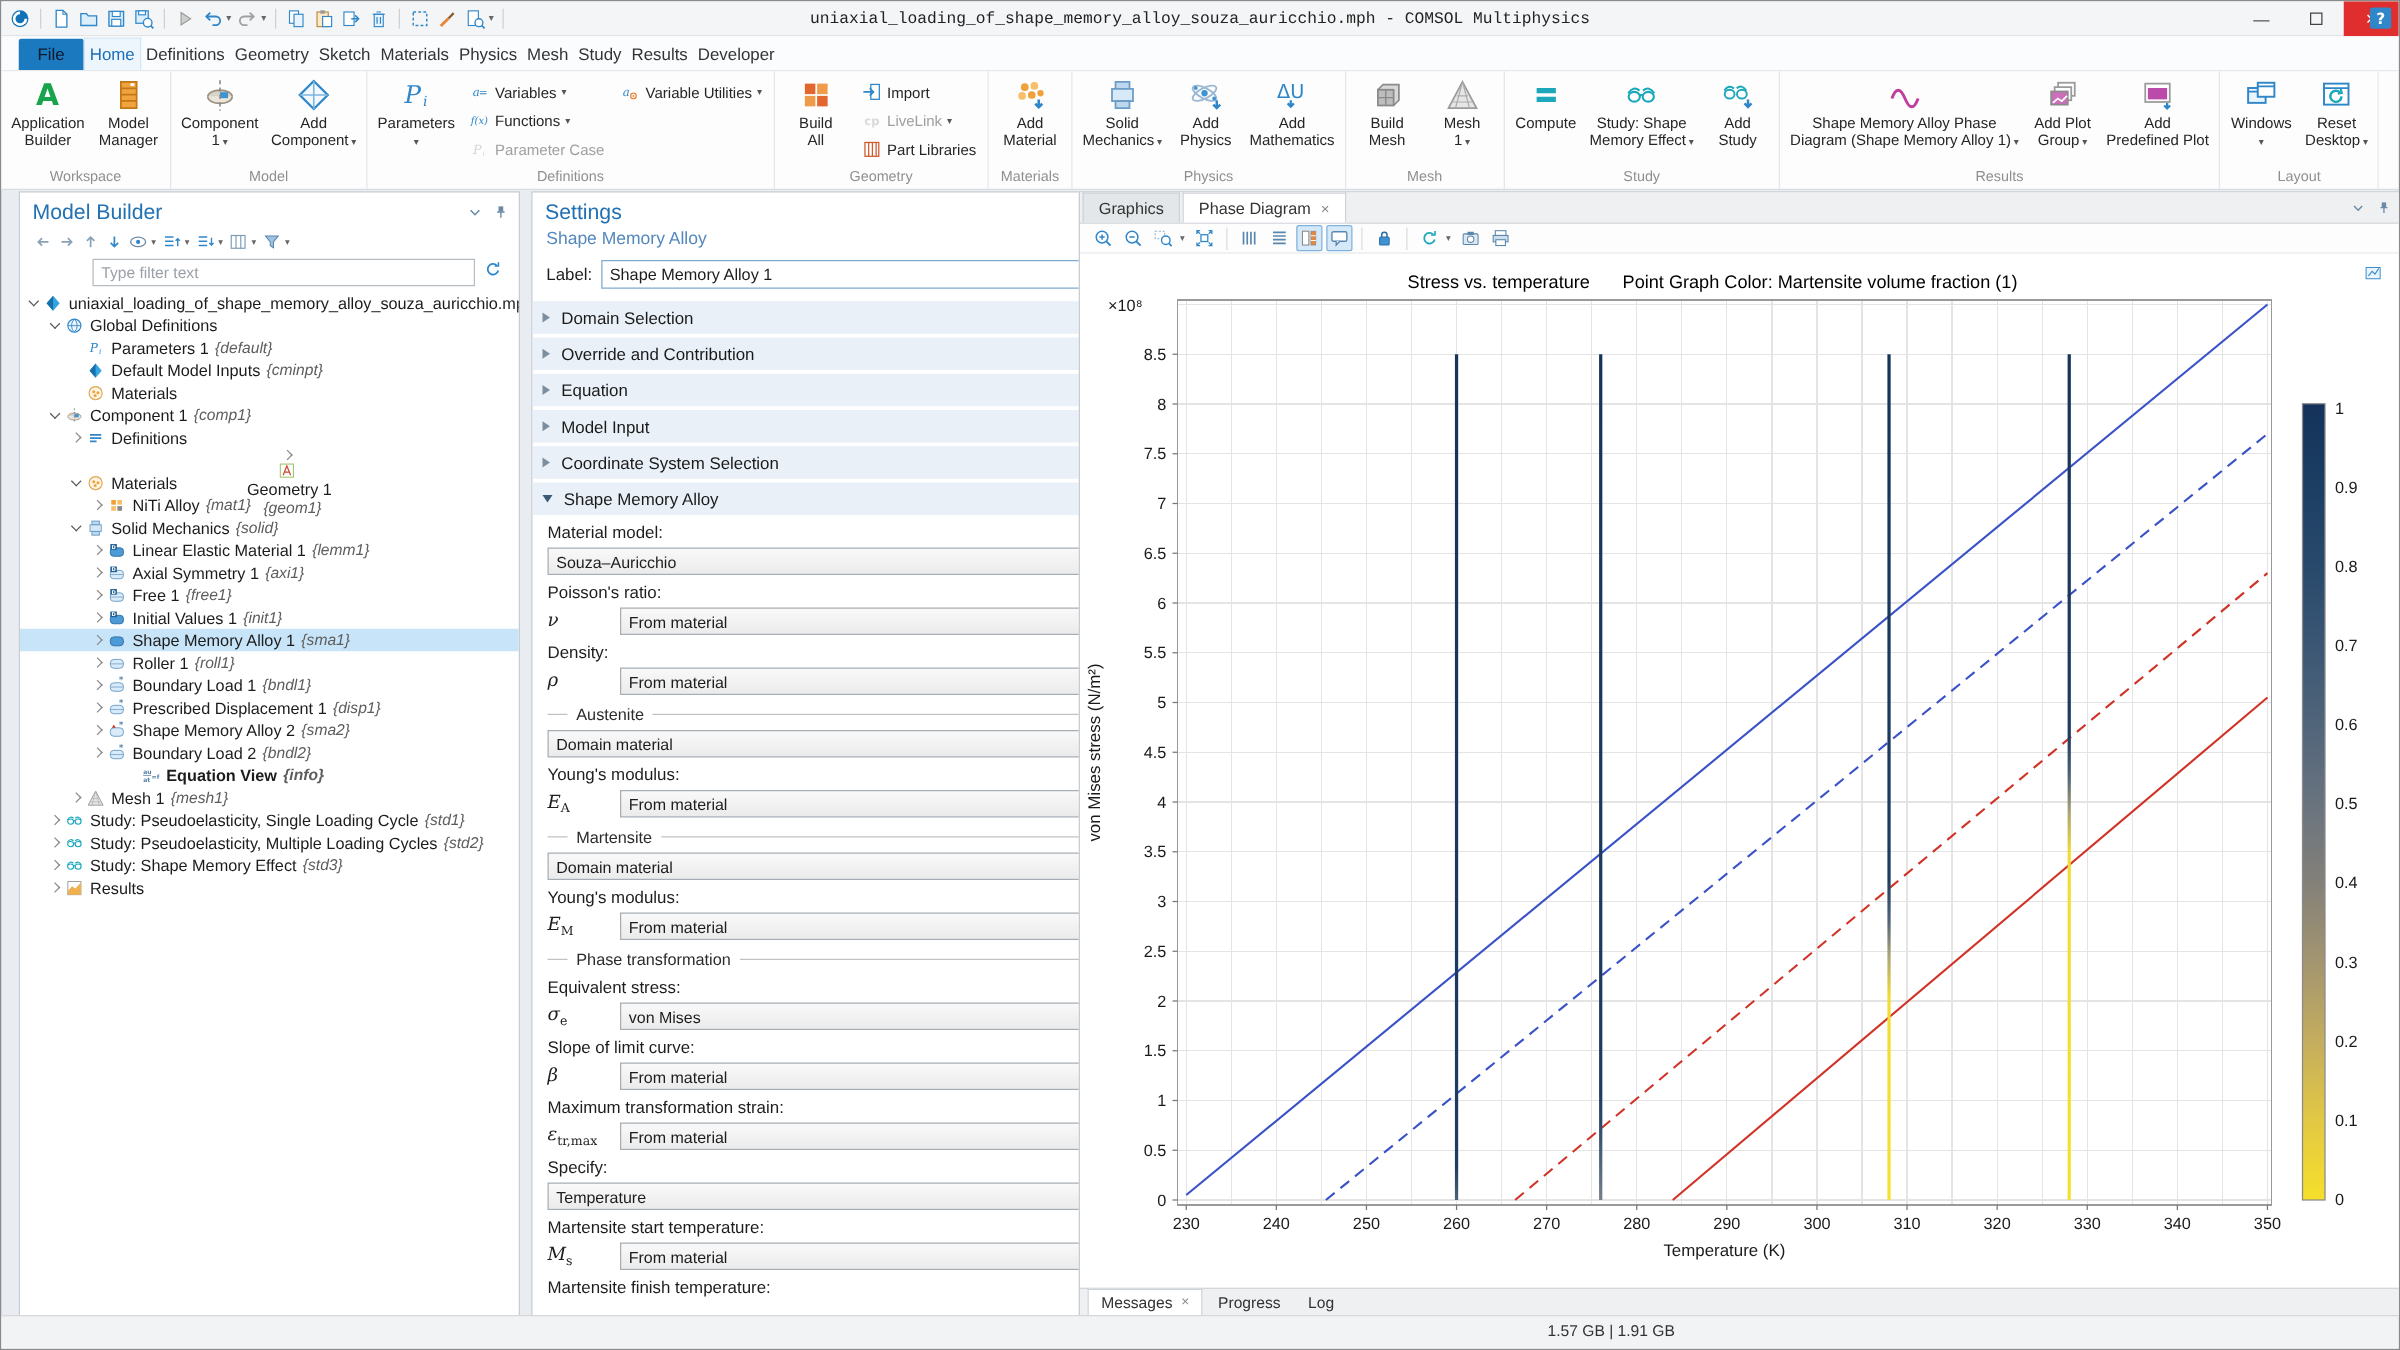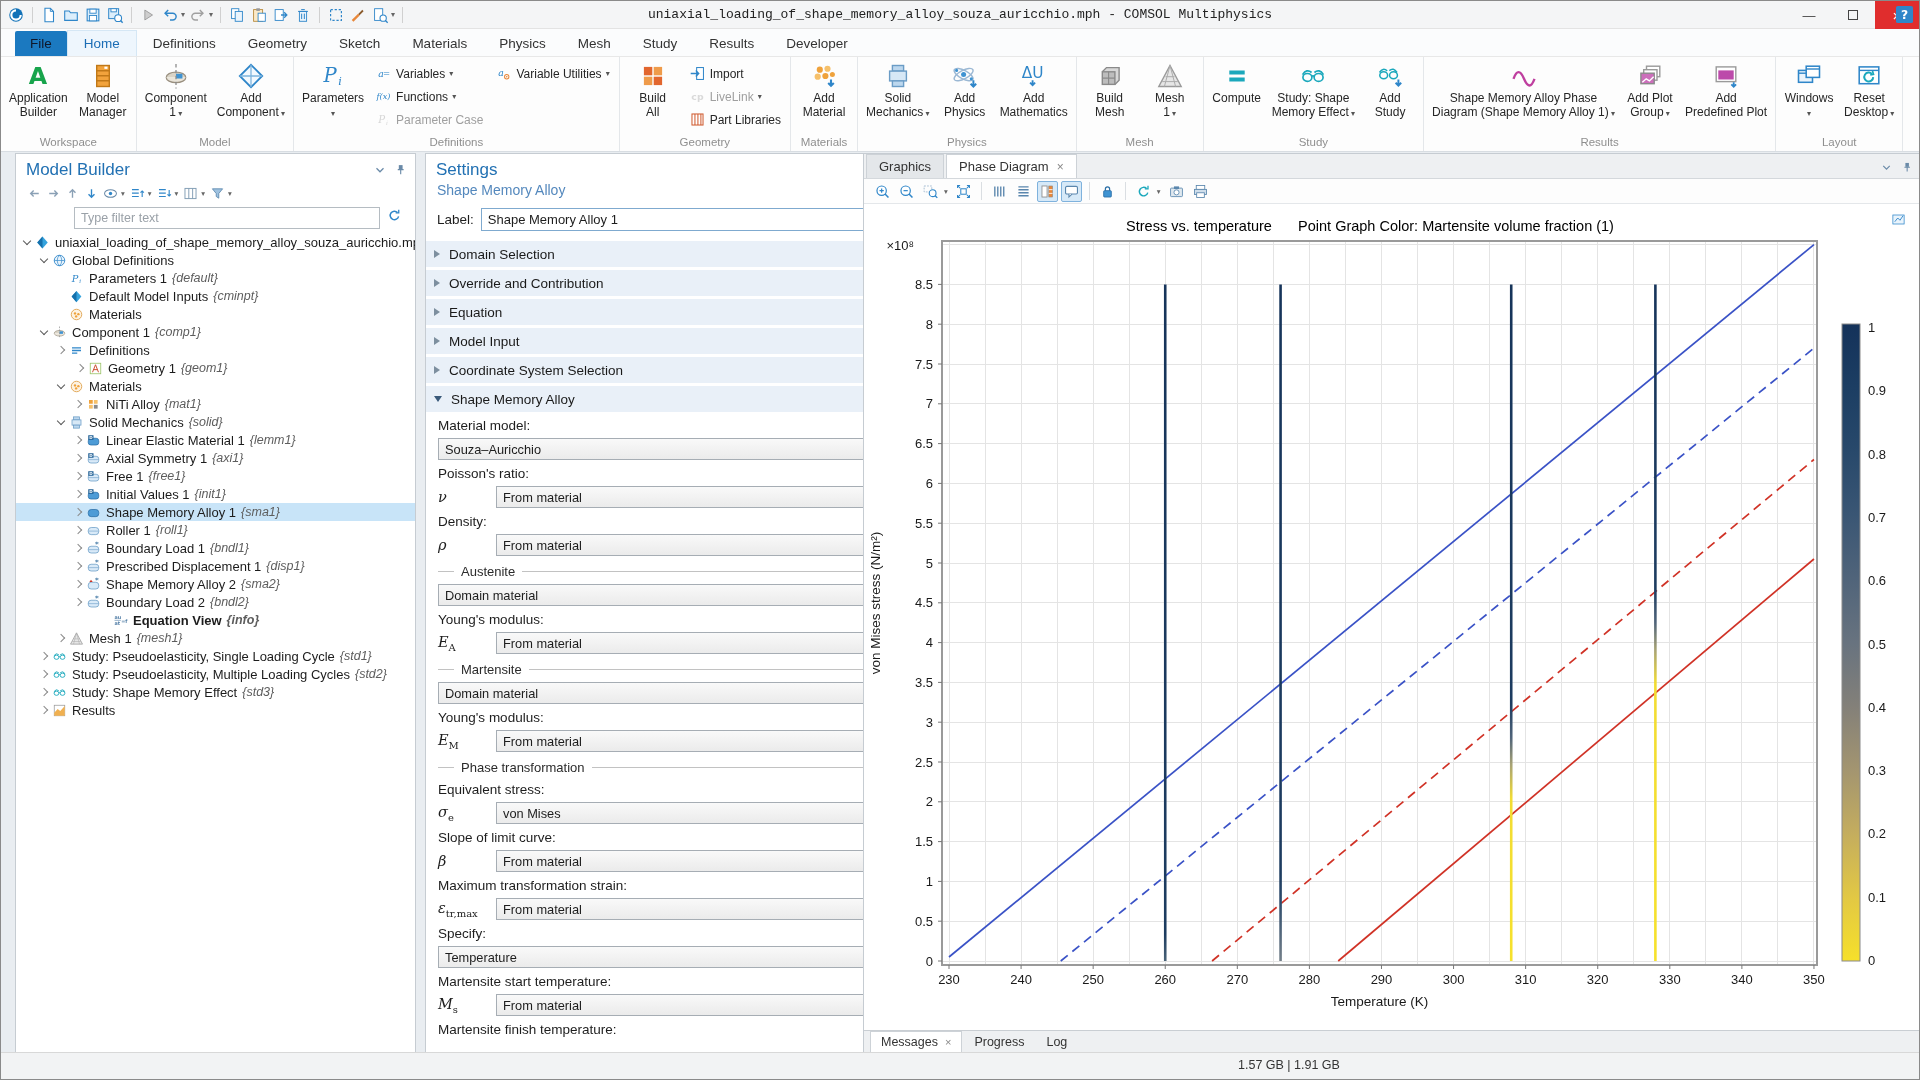--- a/index.html
+++ b/index.html
@@ -19,21 +19,21 @@
     pointer-events:none;font-family:Liberation Mono, monospace; }
   .win-btns { position:absolute; right:0; top:0; height:28px; display:flex; }
   .wbtn { width:44px; height:28px; display:flex; align-items:center; justify-content:center;
     font-size:13px; color:#444; cursor:pointer; }
   .wbtn .maxbox { width:10px; height:10px; border:1px solid #444; display:inline-block; }
   .wbtn.close { background:#e02d2d; color:#fff; font-size:15px; }
 
   
   .menubar { position:absolute; left:0; top:28px; right:0; height:28px; background:#fbfcfd;
     display:flex; align-items:flex-end; padding-left:14px; border-bottom:1px solid #e8e8e8; }
-  .menu-tab { font-size:13.5px; color:#333; padding:5px 16px; cursor:pointer; }
+  .menu-tab { font-size:13.5px; color:#333; padding:5px 4px; cursor:pointer; }
   .menu-tab.file { background:#1b79c0; color:#0f172a; border-radius:2px 2px 0 0; padding:5px 15px; }
   .menu-tab.active { color:#1b6db5; background:#eef6fd; border:1px solid #d5e7f5; border-bottom:none; }
   .help-btn { position:absolute; right:5px; top:4px; width:19px; height:19px; cursor:pointer; }
 
   
   .ribbon { position:absolute; left:0; top:56px; right:0; height:95px; background:#fdfdfd;
     border-bottom:1px solid #d8dde2; display:flex; }
   .rgroup { display:flex; flex-direction:column; border-right:1px solid #e4e7ea; }
   .rbody { height:77px; display:flex; align-items:flex-start; padding:2px 4px 0 4px; gap:2px; }
   .rlabel { height:17px; text-align:center; font-size:11.5px; color:#8f8f8f; line-height:16px; }
@@ -700,21 +700,21 @@
           <span class="tlabel">Component 1</span>
           <span class="ttag">{comp1}</span>
         </div>
         <div class="trow" style="padding-left: 40px;">
           <span class="chev c-r"></span>
           <span class="ticon"><svg viewBox="0 0 20 20" width="100%" height="100%" xmlns="http://www.w3.org/2000/svg">
               <path d="M4 6.5 h12 M4 10 h12 M4 13.5 h7" stroke="#2f86c9" stroke-width="1.9"></path>
             </svg></span>
           <span class="tlabel">Definitions</span>
         </div>
-        <div class="trow" style="padding-left: 59px;">
+        <div class="trow" style="padding-left: 32px; flex-direction: column;">
           <span class="chev c-r"></span>
           <span class="ticon"><svg viewBox="0 0 20 20" width="100%" height="100%" xmlns="http://www.w3.org/2000/svg">
               <rect x="3" y="3" width="14" height="14" fill="#fff" stroke="#9cc46a" stroke-width="1.1"></rect>
               <path d="M6 15 L10 5 L14 15 M7.5 11.5 h5" stroke="#cc4a2e" fill="none" stroke-width="1.3"></path>
             </svg></span>
           <span class="tlabel">Geometry 1</span>
           <span class="ttag">{geom1}</span>
         </div>
         <div class="trow" style="padding-left: 40px;">
           <span class="chev c-d"></span>

